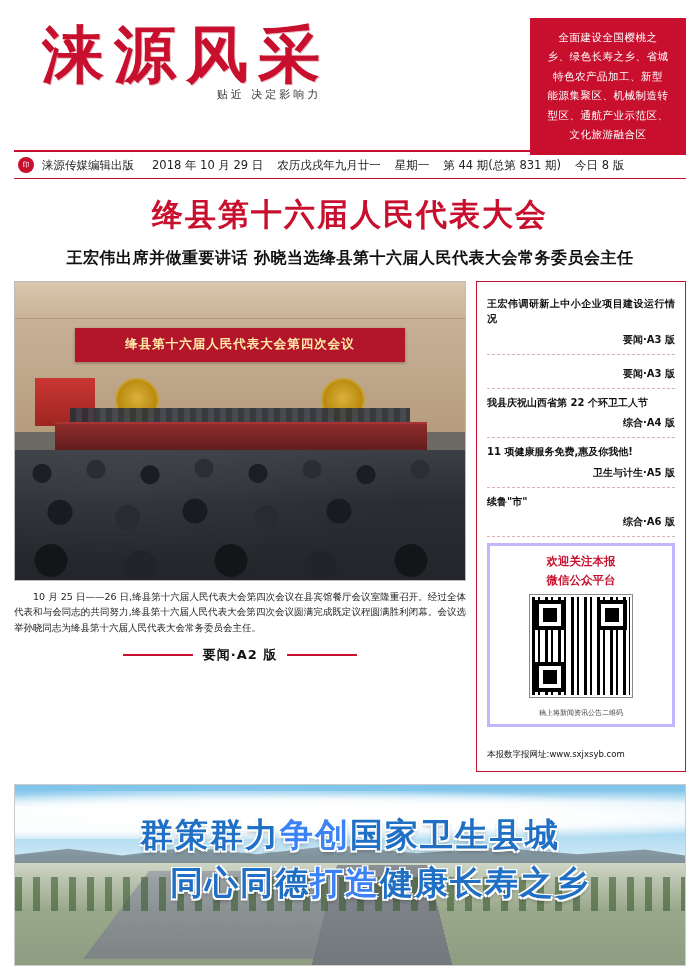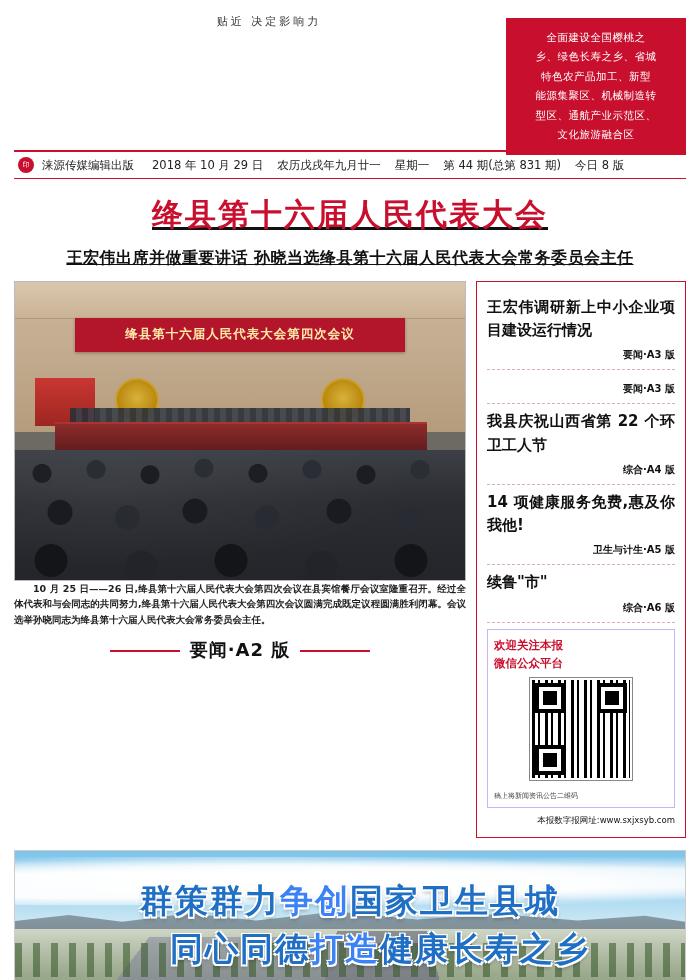--- a/index.html
+++ b/index.html
@@ -47,21 +47,21 @@
     text-shadow: 1px 1px 0 rgba(150,0,20,0.25);
   }
   .paper-slogan {
     text-align: center;
     font-size: 11px;
     color: #333;
     letter-spacing: 3px;
     padding-left: 40px;
   }
   .masthead-right {
-    width: 180px;
+    width: 156px;
     background: #c8102e;
     color: #fff;
     font-size: 10.5px;
     line-height: 1.85;
     padding: 10px 10px;
     box-sizing: border-box;
     text-align: center;
     letter-spacing: 0.5px;
     margin-top: 4px;
     margin-left: 16px;
@@ -92,21 +92,20 @@
     margin-right: 8px;
     flex: none;
   }
   .infobar span { margin-right: 14px; white-space: nowrap; }
   .infobar .pub { margin-right: 18px; }
 
   
   .headline-wrap {
     text-align: center;
     margin-top: 14px;
-    text-decoration: underline;
   }
   .headline {
     font-family: "DejaVu Serif", "Liberation Serif", serif;
     font-size: 31px;
     font-weight: bold;
     color: #c8102e;
     letter-spacing: 2px;
     line-height: 1.38;
   }
   .subheadline {
@@ -144,21 +143,21 @@
   .hall-wall {
     position: absolute; left:0; top:0; right:0; height: 150px;
     background: linear-gradient(180deg,#cdb79a 0%, #c0a98c 55%, #b59c7c 100%);
   }
   .hall-ceiling {
     position:absolute; left:0; top:0; right:0; height:36px;
     background: linear-gradient(180deg,#d9c7ae,#c9b396);
     border-bottom: 1px solid #b29a7d;
   }
   .hall-banner {
-    position:absolute; left: 60px; top: 36px; width: 330px; height: 34px;
+    position:absolute; left: 60px; top: 46px; width: 330px; height: 34px;
     background:#b3162a;
     color:#ffe9a8;
     font-size: 12.5px;
     font-weight: bold;
     letter-spacing: 1px;
     display:flex; align-items:center; justify-content:center;
     font-family: "DejaVu Serif","Liberation Serif",serif;
     box-shadow: 0 1px 3px rgba(0,0,0,.3);
   }
   .emblem {
@@ -211,68 +210,68 @@
       radial-gradient(circle at 28% 90%, #22242a 16px, transparent 17px),
       radial-gradient(circle at 48% 85%, #141519 16px, transparent 17px),
       radial-gradient(circle at 68% 90%, #22242a 16px, transparent 17px),
       radial-gradient(circle at 88% 85%, #141519 16px, transparent 17px);
   }
 
   .caption {
     font-size: 9.5px;
     line-height: 1.65;
     color: #222;
+    margin-top: 8px;
     text-align: justify;
-    font-weight: bold;
   }
   .caption p { margin: 0 0 6px 0; text-indent: 2em; }
 
   .section-tag {
     margin-top: 10px;
     text-align: center;
-    font-size: 18px;
+    font-size: 13px;
     font-weight: bold;
     letter-spacing: 1px;
     color: #111;
     position: relative;
   }
   .section-tag .bar {
     display: inline-block;
     width: 70px; height: 2px;
     background: #c8102e;
     vertical-align: middle;
     margin: 0 10px;
   }
 
   
   .brief {
     padding: 6px 0 7px 0;
     border-bottom: 1px dashed #d9b0b6;
   }
   .brief:last-of-type { border-bottom: none; }
   .brief-title {
-    font-size: 15px;
+    font-size: 10px;
     font-weight: bold;
     line-height: 1.55;
     color: #111;
     text-align: justify;
   }
   .brief-ref {
     font-size: 10px;
     color: #111;
     text-align: right;
     margin-top: 6px;
     font-weight: bold;
   }
 
   .wechat-box {
-    border: 1px solid #c4b5fd;
+    border: 3px solid #c4b5fd;
     margin-top: 6px;
     padding: 6px 6px 5px 6px;
-    text-align: left;
+    text-align: center;
   }
   .wechat-title {
     color: #c8102e;
     font-size: 11.5px;
     font-weight: bold;
     line-height: 1.6;
   }
   .qr {
     width: 98px; height: 98px;
     margin: 6px auto 4px auto;
@@ -293,22 +292,22 @@
   .qr .bl { left:3px; bottom:3px; }
   .wechat-foot {
     font-size: 7px;
     color: #444;
     line-height: 1.4;
     margin-top: 12px;
   }
   .digital-line {
     font-size: 8.5px;
     color: #111;
-    text-align: right;
-    margin-top: 7px;
+    text-align: left;
+    margin-top: 22px;
   }
 
   
   .bottom-banner {
     margin: 12px 0 0 0;
     width: 672px;
     height: 182px;
     position: relative;
     overflow: hidden;
     border: 1px solid #ccc;
@@ -374,20 +373,21 @@
   .bb-line2 { margin-left: 60px; }
   .bb-line1 .hl, .bb-line2 .hl { color: #3b82f6; }
 </style>
 </head>
 <body>
 
 <div class="page">
 
   <div class="masthead">
     <div class="masthead-left">
+      <div class="paper-title">涞源风采</div>
       <div class="paper-slogan">贴近   决定影响力</div>
     </div>
     <div class="masthead-right">
       <div>全面建设全国樱桃之</div>
       <div>乡、绿色长寿之乡、省城</div>
       <div>特色农产品加工、新型</div>
       <div>能源集聚区、机械制造转</div>
       <div>型区、通航产业示范区、</div>
       <div>文化旅游融合区</div>
     </div>
@@ -442,21 +442,21 @@
       <div class="brief">
         <div class="brief-ref">要闻·A3 版</div>
       </div>
 
       <div class="brief">
         <div class="brief-title">我县庆祝山西省第 22 个环卫工人节</div>
         <div class="brief-ref">综合·A4 版</div>
       </div>
 
       <div class="brief">
-        <div class="brief-title">14 项健康服务免费,惠及你我他!</div>
+        <div class="brief-title">11 项健康服务免费,惠及你我他!</div>
         <div class="brief-ref">卫生与计生·A5 版</div>
       </div>
 
       <div class="brief">
         <div class="brief-title">续鲁"市"</div>
         <div class="brief-ref">综合·A6 版</div>
       </div>
 
       <div class="wechat-box">
         <div class="wechat-title">欢迎关注本报</div>

